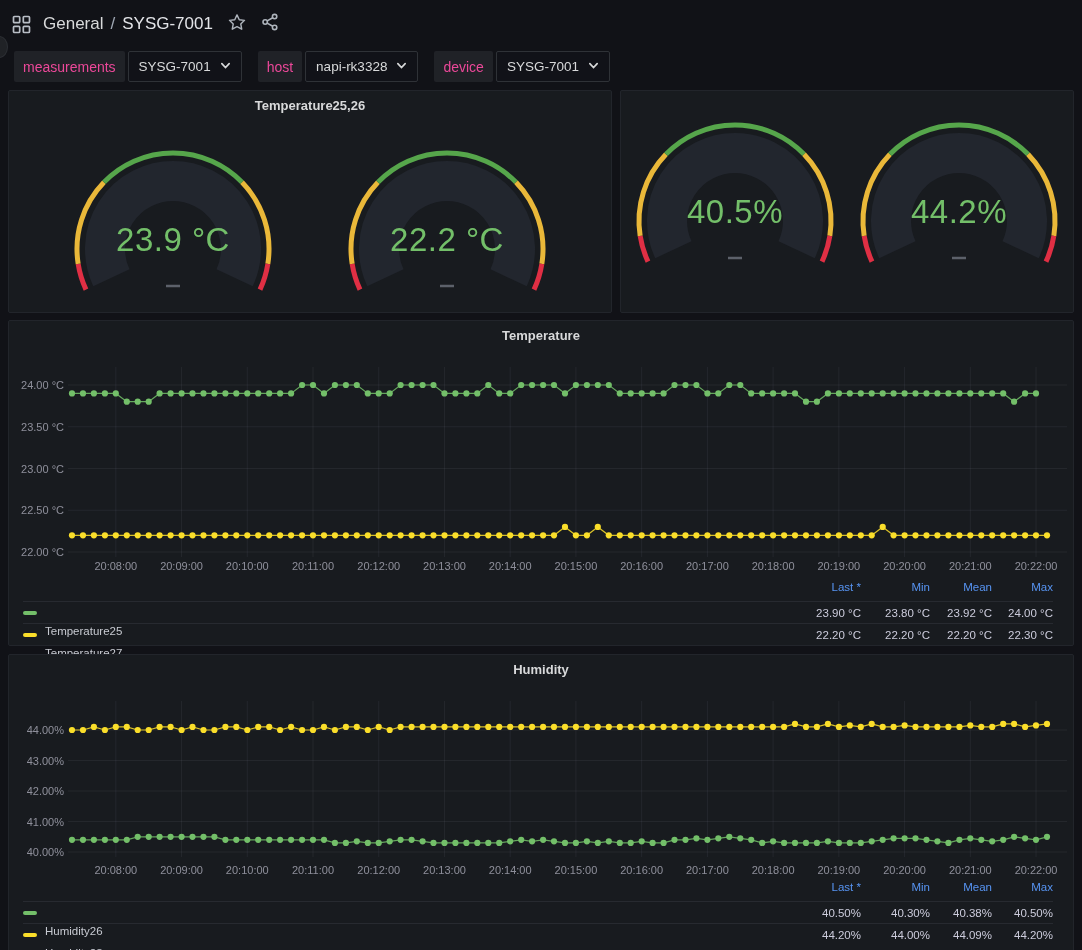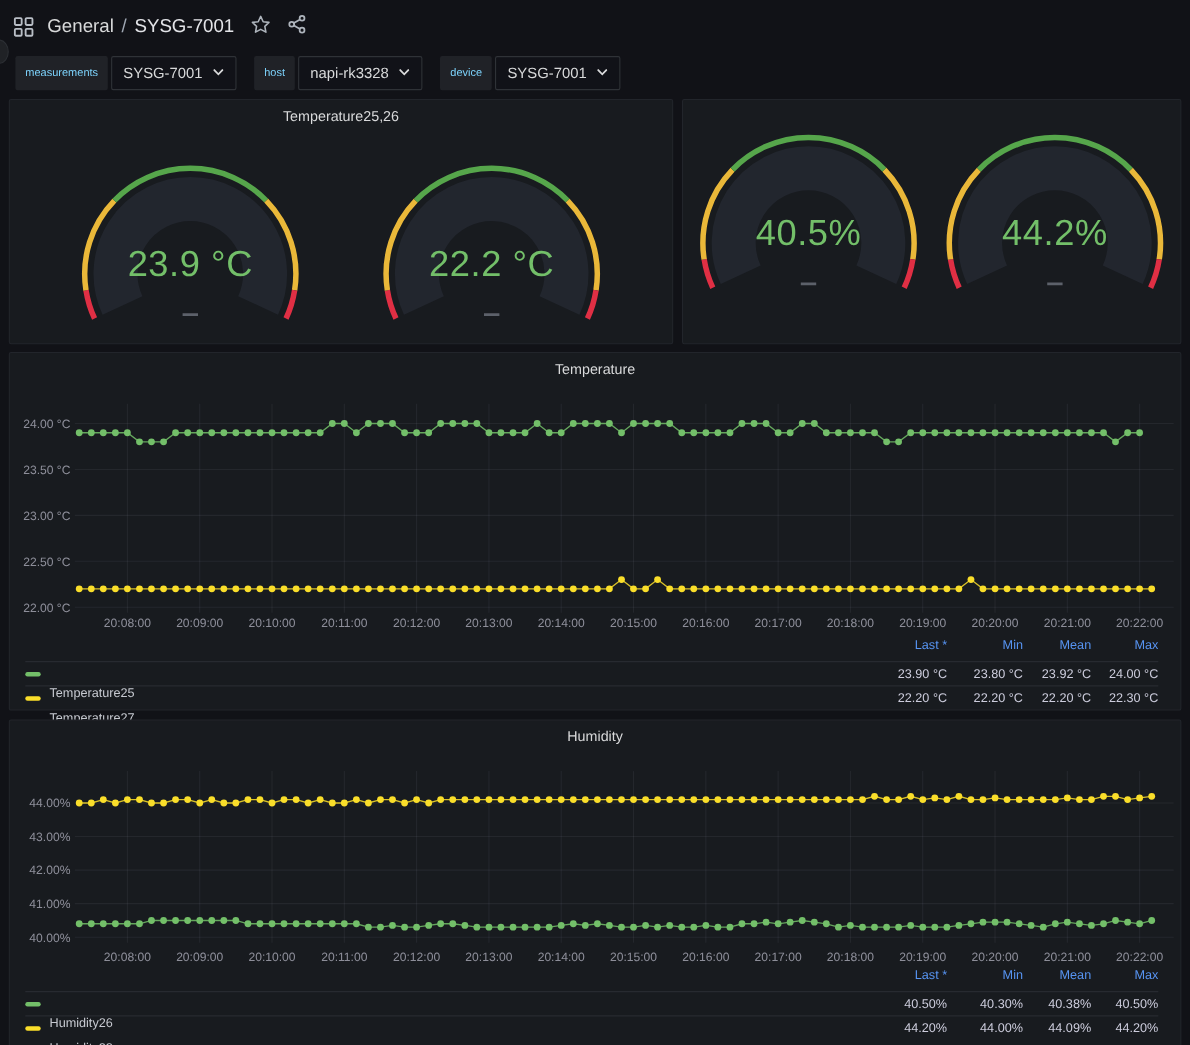--- a/index.html
+++ b/index.html
@@ -21,29 +21,29 @@
   .crumb .cur { color:#e3e4e8; cursor:pointer; }
   .nav-btn { background:none; border:none; margin-left:15px; cursor:pointer; display:inline-flex; align-items:center; }
 
   
   .edge-handle { position:absolute; left:-9px; top:36px; width:17px; height:22px; border-radius:50%;
     background:#202226; border:1px solid #2c2f34; }
 
   
   .varbar { position:absolute; top:51px; left:14px; display:flex; gap:16px; }
   .vargroup { display:flex; gap:3px; }
-  .var-label { background:#202227; color:#7dd3fc; font-size:10px; font-weight:500;
+  .var-label { background:#202227; color:#ec4899; font-size:14px; font-weight:500;
     padding:0 9px; height:31px; display:flex; align-items:center; border-radius:2px; }
   .var-value { background:#111218; border:1px solid #2f3237; color:#d8d9da; font-size:13.5px;
     padding:0 10px; height:31px; display:flex; align-items:center; gap:9px; border-radius:2px; cursor:pointer; }
 
   
   .panel { position:absolute; background:#181b1f; border:1px solid #22252b; border-radius:2px; }
   .panel-title { height:28px; display:flex; align-items:center; justify-content:center;
-    font-size:13px; font-weight:400; color:#d8d9da; cursor:pointer; }
+    font-size:13px; font-weight:700; color:#d8d9da; cursor:pointer; }
 
   #gauge-panel-0 { left:8px; top:90px; width:604px; height:223px; }
   #gauge-panel-1 { left:620px; top:90px; width:454px; height:223px; }
   .gauges { display:flex; justify-content:space-evenly; align-items:flex-start; margin-top:14px; }
   .gauge { position:relative; width:220px; height:164px; }
   .gauge-value { position:absolute; left:0; right:0; top:88px; text-align:center;
     font-size:33px; font-weight:500; color:#73bf69; letter-spacing:.5px; }
 
   #chart-panel-0 { left:8px; top:320px; width:1066px; height:326px; }
   #chart-panel-1 { left:8px; top:654px; width:1066px; height:326px; }

